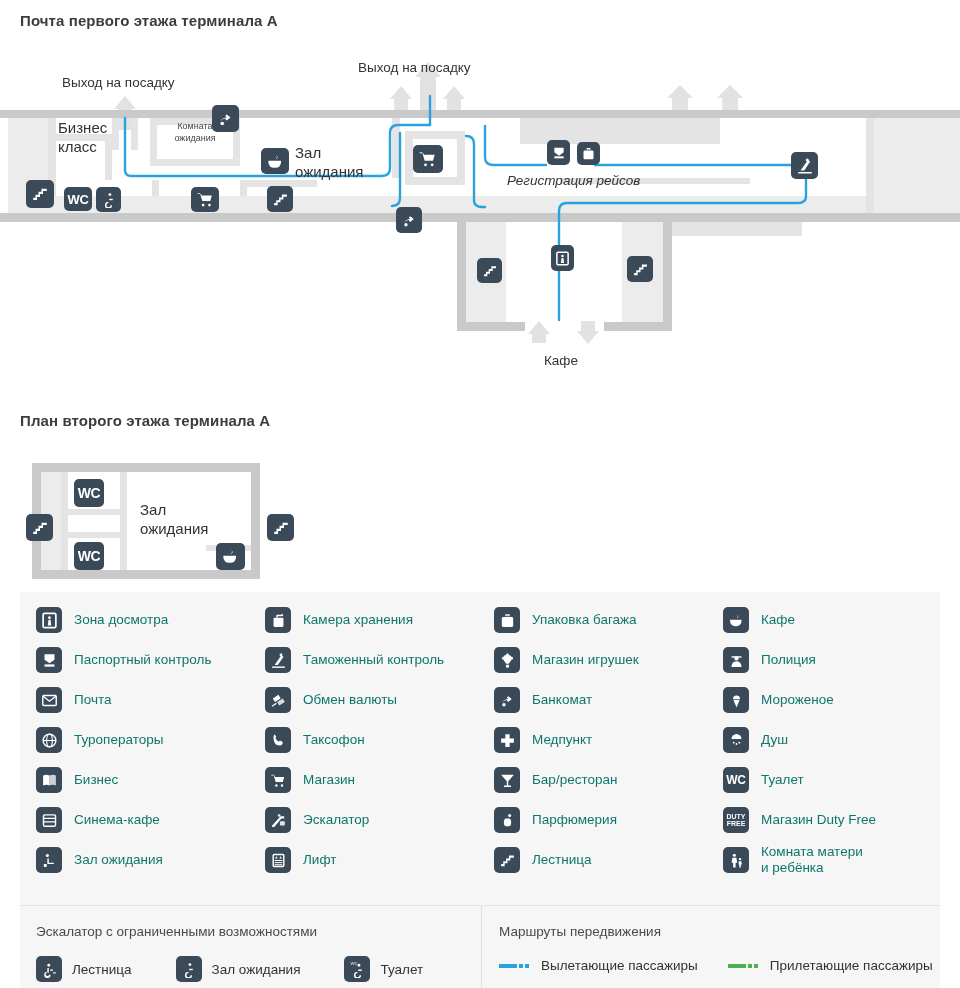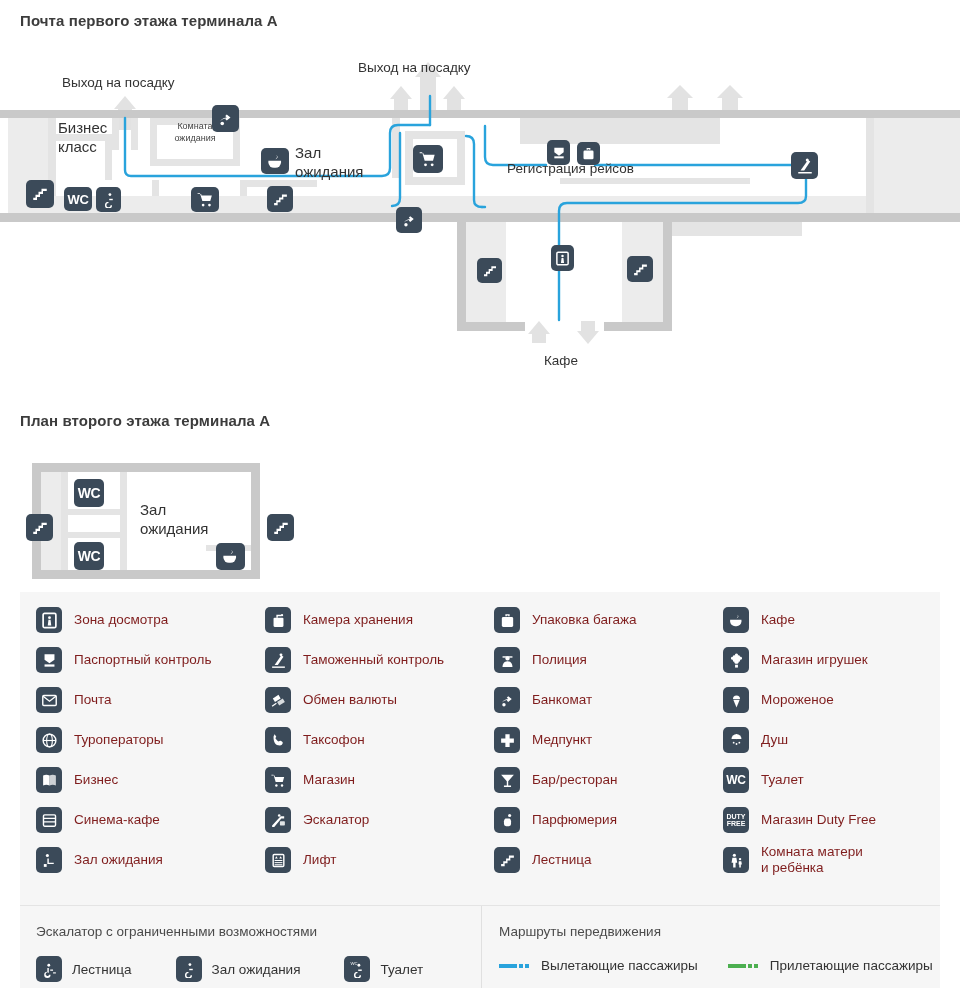--- a/index.html
+++ b/index.html
@@ -104,21 +104,21 @@
   }
   .legend-item {
     display: flex;
     align-items: center;
     gap: 12px;
     height: 40px;
   }
   .legend-item .ico { position: relative; }
   .legend-text {
     font-size: 13.5px;
-    color: #7f1d1d;
+    color: #0f766e;
     line-height: 16px;
     white-space: pre-line;
   }
 
   
   .bottom-panel {
     position: absolute;
     left: 20px; top: 906px;
     width: 920px; height: 82px;
     background: #f6f6f6;
@@ -247,21 +247,21 @@
     </svg>
 
     <div class="gate-label" style="left:62px;top:75px;">Выход на посадку</div>
     <div class="gate-label" style="left:358px;top:60px;">Выход на посадку</div>
     <div class="map-label" style="left:58px;top:118px;">Бизнес
 класс</div>
     <div class="map-label-small" style="left:156px;top:120px;width:78px;">Комната
 ожидания</div>
     <div class="map-label" style="left:295px;top:143px;">Зал
 ожидания</div>
-    <div class="gate-label" style="left:507px;top:161px;">Регистрация рейсов</div>
+    <div class="gate-label" style="left:507px;top:173px;font-style:italic;">Регистрация рейсов</div>
     <div class="gate-label" style="left:544px;top:353px;">Кафе</div>
 
     <div class="ico" style="left:26px;top:180px;width:28px;height:28px;">
       <svg width="18" height="18" viewBox="0 0 24 24">
           <path fill="#fff" d="M3 20h5v-4h4v-4h4V8h5V5h-7v4h-4v4H6v4H3z"></path>
         </svg>
     </div>
     <div class="ico ico-wc" style="left:64px;top:187px;width:28px;height:24px;font-size:13px;">WC</div>
     <div class="ico" style="left:96px;top:187px;width:25px;height:25px;">
       <svg width="17" height="17" viewBox="0 0 24 24">
@@ -437,35 +437,35 @@
               <path fill="#fff" d="M3 20.4h18v2H3z"></path>
               <path fill="#fff" d="M6.5 18.5 16 4.6l3 2.1-8 11.8z"></path>
               <circle cx="15.5" cy="4" r="2" fill="#fff"></circle>
             </svg>
           </div>
           <span class="legend-text">Таможенный контроль</span>
         </div>
         <div class="legend-item">
           <div class="ico" style="width: 26px; height: 26px; flex: 0 0 auto;">
             <svg width="17" height="17" viewBox="0 0 24 24">
+              <path fill="#fff" d="M12 2c1.6 0 2.4 1.4 2 2.8 1.4-.6 3 .4 3 2 1.4-.4 2.8.4 2.8 2s-1.4 2.4-2.8 2c.6 1.4-.4 3-2 3 .4 1.4-.4 2.8-2 2.8h-2c-1.6 0-2.4-1.4-2-2.8-1.6 0-2.6-1.6-2-3-1.4.4-2.8-.4-2.8-2s1.4-2.4 2.8-2c-.4-1.6 1.2-2.6 3-2-.4-1.4.4-2.8 2-2.8z"></path>
+              <rect x="10" y="18" width="4" height="4" fill="#fff"></rect>
+            </svg>
+          </div>
+          <span class="legend-text">Магазин игрушек</span>
+        </div>
+        <div class="legend-item">
+          <div class="ico" style="width: 26px; height: 26px; flex: 0 0 auto;">
+            <svg width="17" height="17" viewBox="0 0 24 24">
               <circle cx="12" cy="9" r="3" fill="#fff"></circle>
               <path fill="#fff" d="M5 6h14v2H5z"></path>
               <path fill="#fff" d="M12 13c5 0 7 4 7 8H5c0-4 2-8 7-8z"></path>
             </svg>
           </div>
           <span class="legend-text">Полиция</span>
-        </div>
-        <div class="legend-item">
-          <div class="ico" style="width: 26px; height: 26px; flex: 0 0 auto;">
-            <svg width="17" height="17" viewBox="0 0 24 24">
-              <path fill="#fff" d="M12 2c1.6 0 2.4 1.4 2 2.8 1.4-.6 3 .4 3 2 1.4-.4 2.8.4 2.8 2s-1.4 2.4-2.8 2c.6 1.4-.4 3-2 3 .4 1.4-.4 2.8-2 2.8h-2c-1.6 0-2.4-1.4-2-2.8-1.6 0-2.6-1.6-2-3-1.4.4-2.8-.4-2.8-2s1.4-2.4 2.8-2c-.4-1.6 1.2-2.6 3-2-.4-1.4.4-2.8 2-2.8z"></path>
-              <rect x="10" y="18" width="4" height="4" fill="#fff"></rect>
-            </svg>
-          </div>
-          <span class="legend-text">Магазин игрушек</span>
         </div>
         <div class="legend-item">
           <div class="ico" style="width: 26px; height: 26px; flex: 0 0 auto;">
             <svg width="17" height="17" viewBox="0 0 24 24">
               <rect x="2.5" y="5" width="19" height="14" rx="1.5" fill="none" stroke="#fff" stroke-width="2"></rect>
               <path d="M3 6l9 7 9-7" fill="none" stroke="#fff" stroke-width="2"></path>
             </svg>
           </div>
           <span class="legend-text">Почта</span>
         </div>

